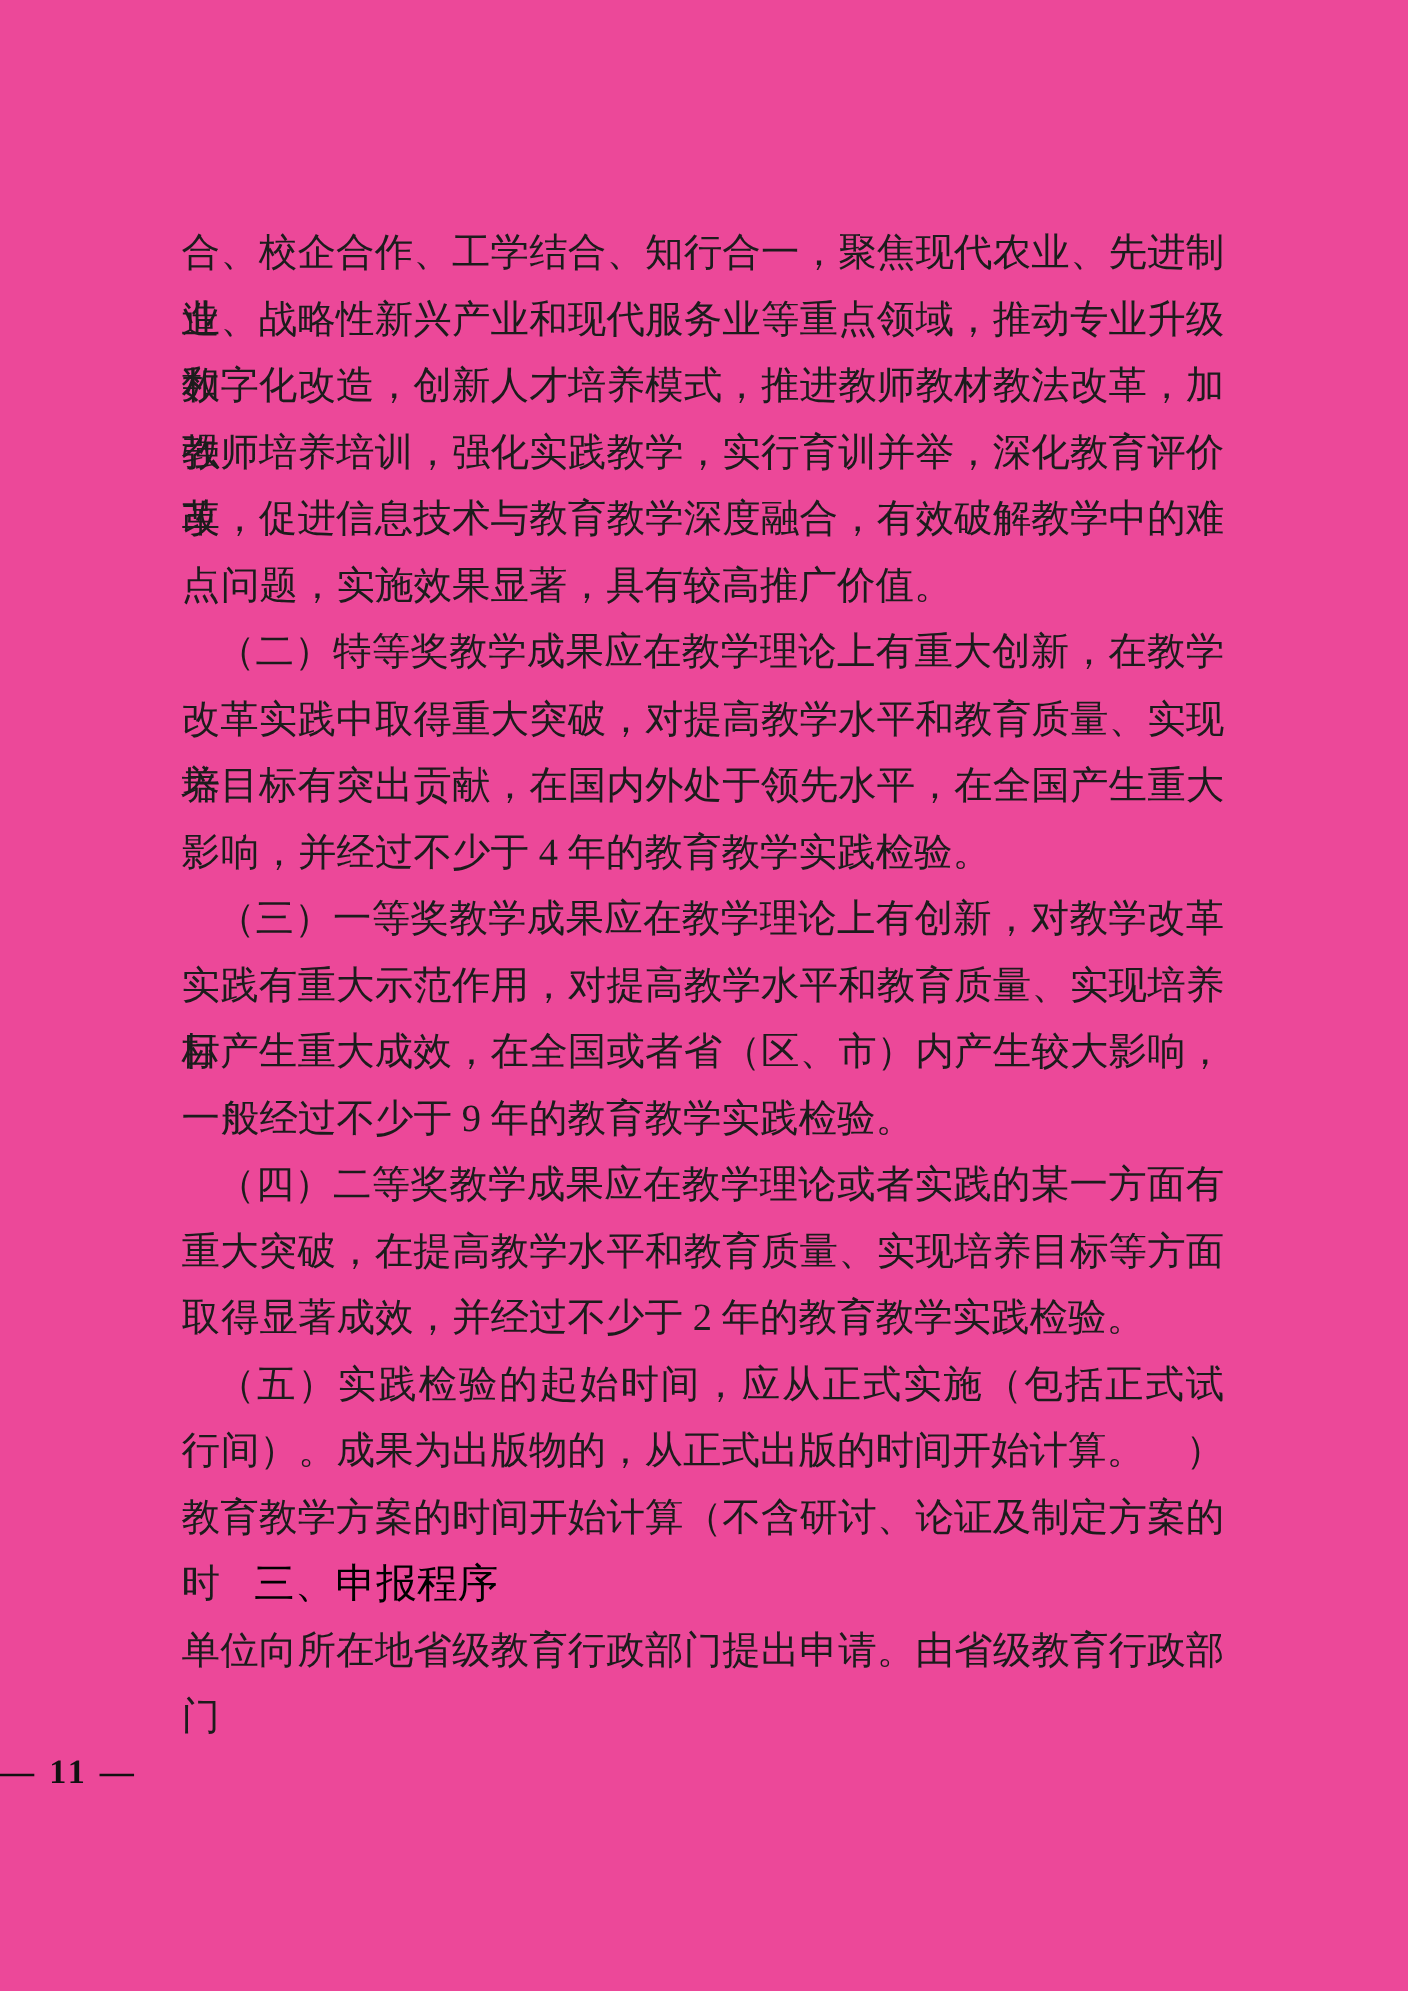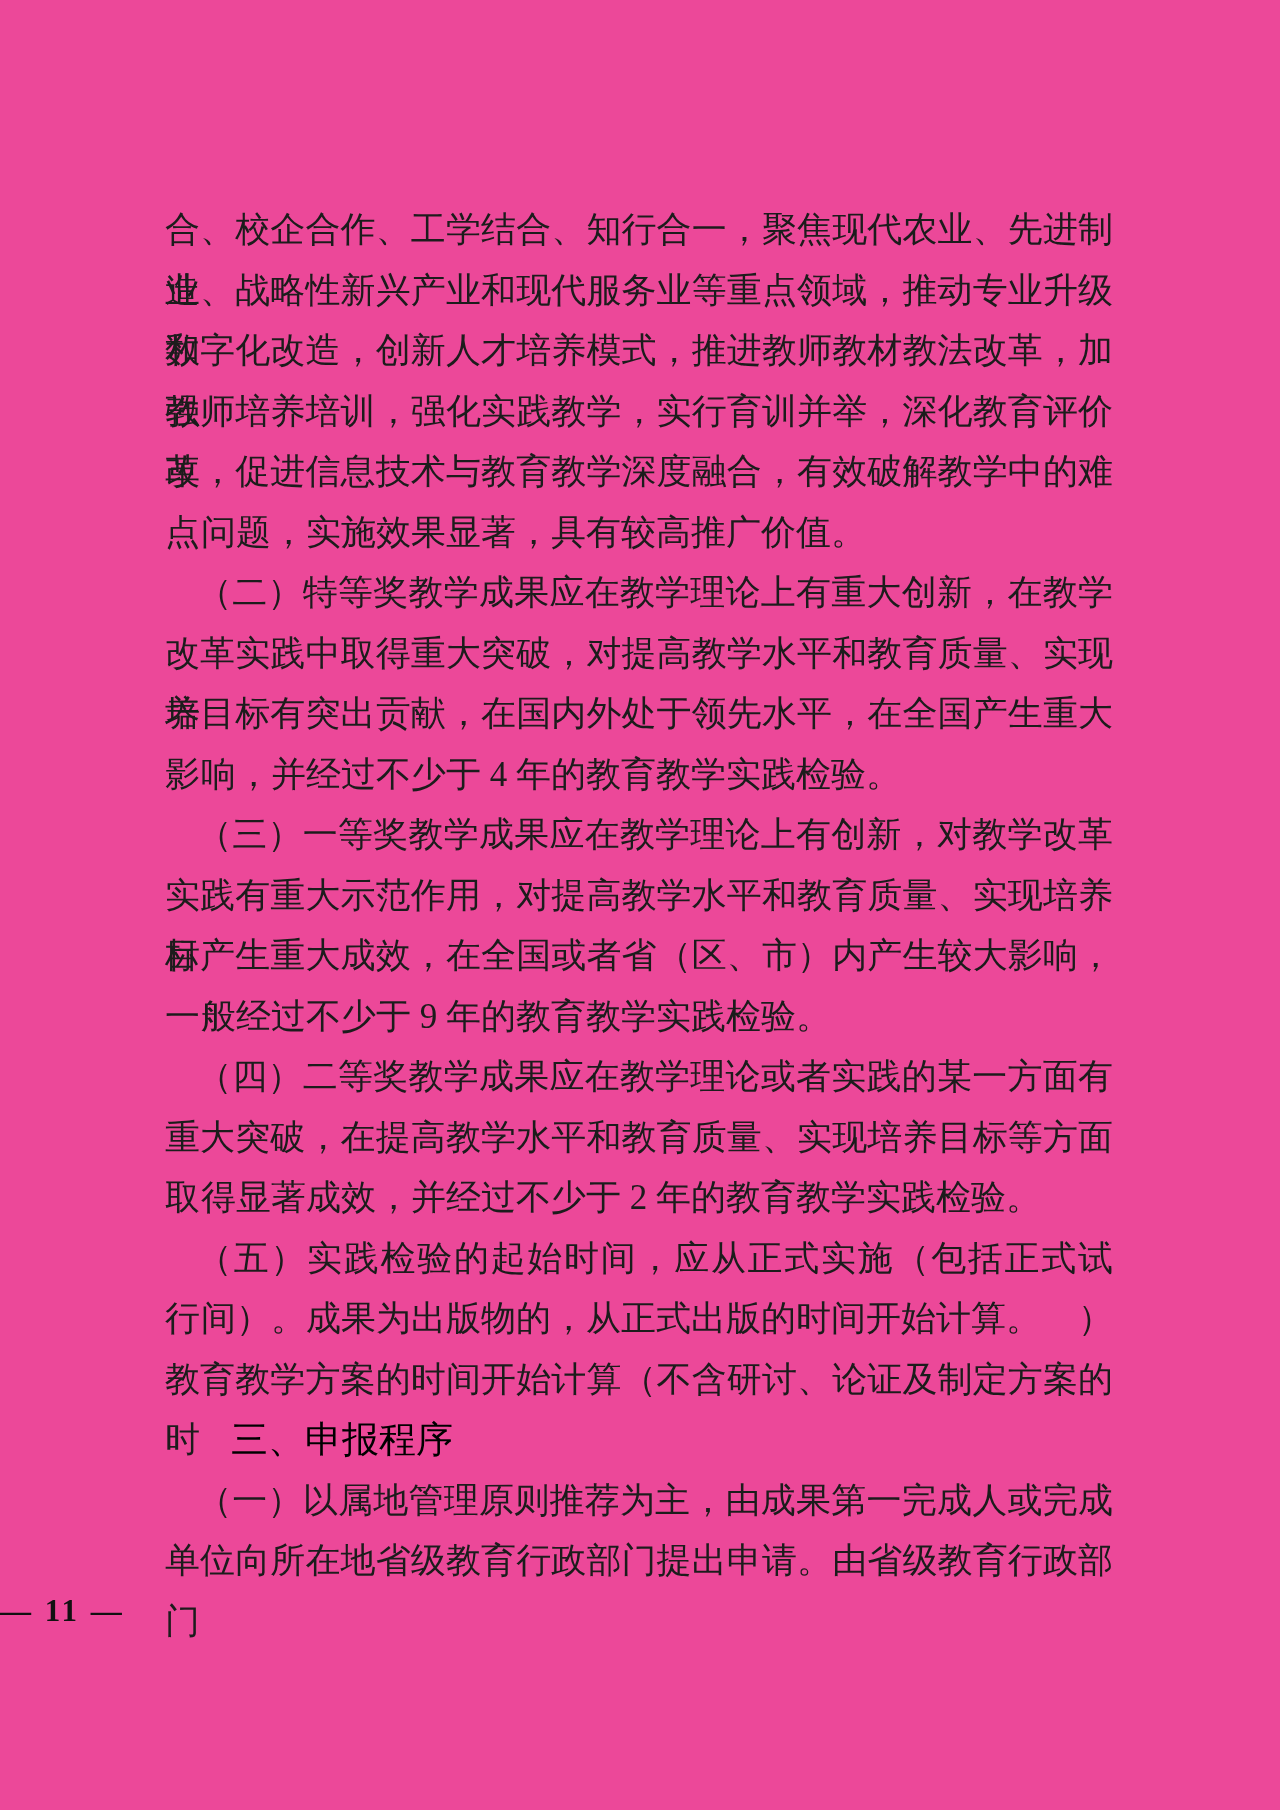--- a/index.html
+++ b/index.html
@@ -107,20 +107,19 @@
 
     <section class="para">
       <div class="line full indent">（五）实践检验的起始时间，应从正式实施（包括正式试行）</div>
       <div class="line end">间）。成果为出版物的，从正式出版的时间开始计算。</div>
       <div class="line full">教育教学方案的时间开始计算（不含研讨、论证及制定方案的时</div>
     </section>
 
     <h2 class="heading">三、申报程序</h2>
 
     <section class="para">
-      <div class="line full indent">（一）以属地管理原则推荐为主，由成果第一完成人或完成</div>
       <div class="line full">单位向所在地省级教育行政部门提出申请。由省级教育行政部门</div>
     </section>
 
   </main>
 
   <footer class="page-number">— 11 —</footer>
 </div>
 
 </body></html>

